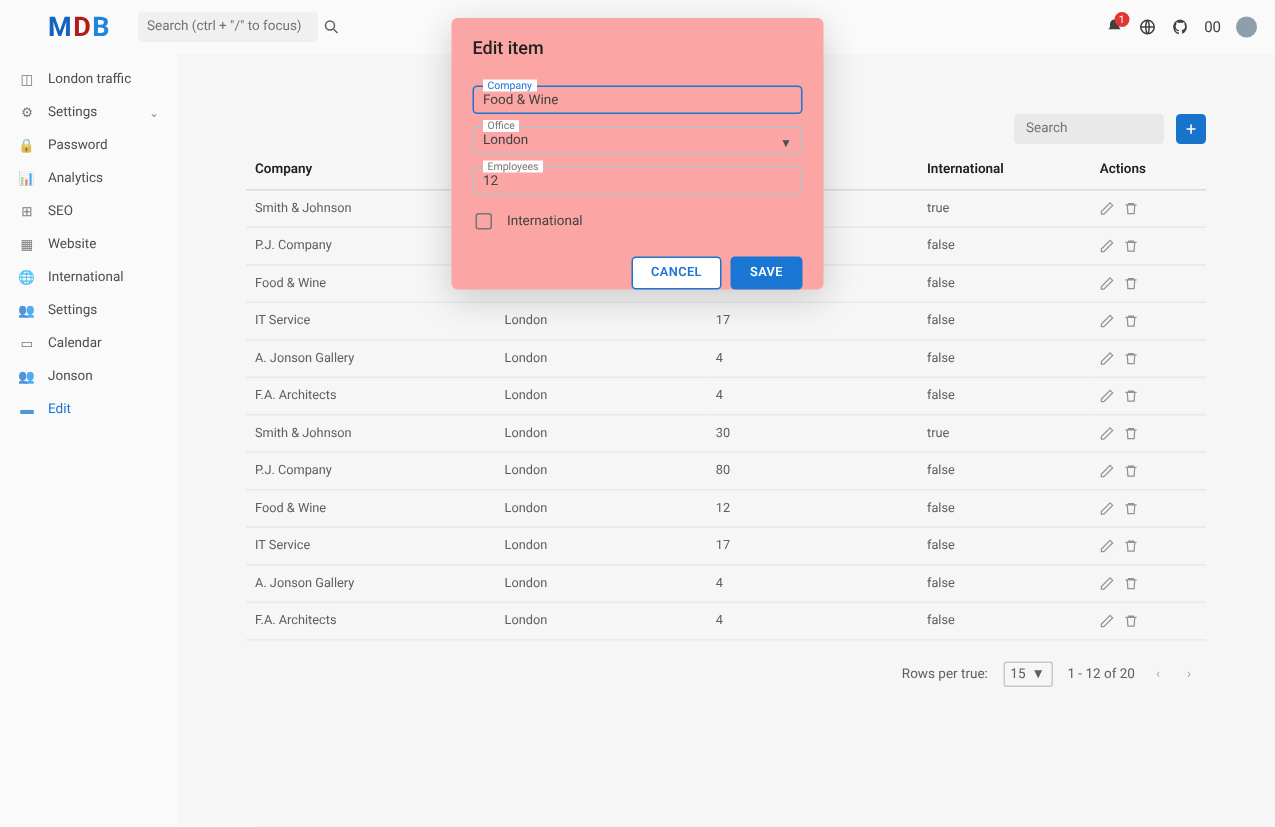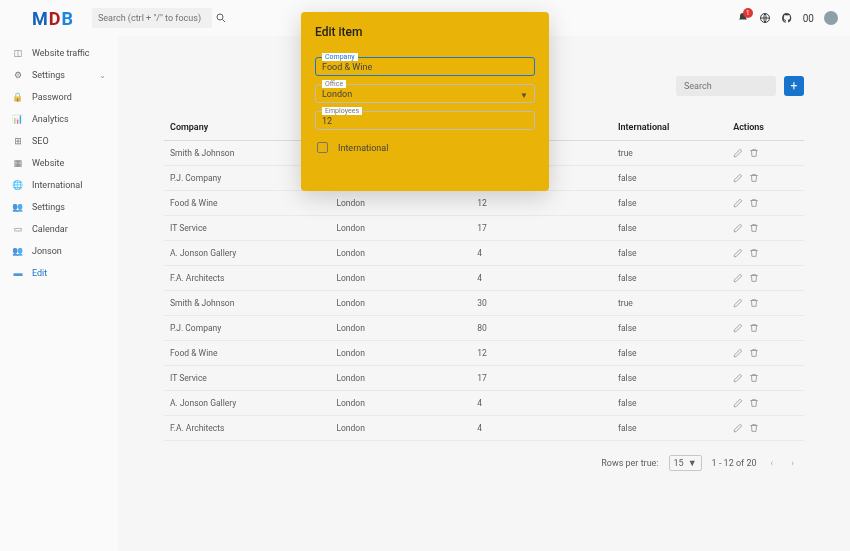--- a/index.html
+++ b/index.html
@@ -15,32 +15,32 @@
 .badge{position:absolute;top:-4px;right:-4px;background:#e53935;color:#fff;border-radius:50%;width:10px;height:10px;font-size:7px;display:flex;align-items:center;justify-content:center}
 .avatar{width:14px;height:14px;border-radius:50%;background:#90a4ae}
 .ic{width:12px;height:12px}
 .layout{display:flex;height:515px}
 .sidebar{width:118px;padding:6px 0}
 .s-item{display:flex;align-items:center;padding:6px 12px;gap:8px;color:#4f4f4f;font-size:9px;cursor:pointer}
 .s-item.active{color:#1976d2}
 .s-ico{width:12px;height:10px;display:flex;align-items:center;justify-content:center;opacity:.75}
 .s-item .chev{margin-left:auto;font-size:8px;opacity:.6}
 .main{flex:1;background:#fbfbfb;padding:40px 46px 0 46px;position:relative}
-.tbl-top{display:flex;justify-content:flex-end;gap:8px;margin-bottom:18px}
+.tbl-top{display:flex;justify-content:flex-end;gap:8px;margin-bottom:4px}
 .tbl-search{background:#eee;border:0;border-radius:3px;padding:5px 8px;font-size:9px;width:100px;height:20px;color:#757575}
 .add-btn{width:20px;height:20px;background:#1976d2;border-radius:3px;color:#fff;display:flex;align-items:center;justify-content:center;font-size:12px}
 table{width:100%;border-collapse:collapse}
 th{text-align:left;font-size:9px;font-weight:600;padding:8px 6px;border-bottom:1px solid #e0e0e0;color:#212121}
 td{font-size:8.5px;padding:7px 6px;border-bottom:1px solid #eee;color:#616161}
 .row-act{display:flex;gap:6px;opacity:.65;}
 .pager{display:flex;justify-content:flex-end;align-items:center;gap:10px;padding:14px 6px;font-size:9px;color:#616161}
 .pg-sel{border:1px solid #ccc;border-radius:2px;padding:2px 4px;display:flex;align-items:center;gap:4px;font-size:9px}
 .pg-nav{opacity:.5;padding:0 4px;cursor:pointer}
 .overlay{position:absolute;inset:0;background:rgba(0,0,0,.02)}
-.modal{position:absolute;top:12px;left:50%;transform:translateX(-50%);width:248px;background:#eab308;border-radius:4px;box-shadow:0 6px 24px rgba(0,0,0,.18);padding:13px 14px 20px 14px}
+.modal{position:absolute;top:12px;left:50%;transform:translateX(-50%);width:248px;background:#fca5a5;border-radius:4px;box-shadow:0 6px 24px rgba(0,0,0,.18);padding:13px 14px 0 14px}
 .modal h3{font-size:12px;font-weight:500;color:#212121;margin-bottom:18px}
 .fld{border:1px solid #bdbdbd;border-radius:3px;padding:3px 6px 3px 6px;margin-bottom:8px;position:relative}
 .fld.focus{border-color:#1976d2}
 .fld label{position:absolute;top:-5px;left:6px;background:#fff;padding:0 3px;font-size:7px;color:#757575}
 .fld.focus label{color:#1976d2}
 .fld input,.fld select{border:0;outline:none;width:100%;font-size:9px;background:transparent;color:#424242}
 .fld .dd{position:absolute;right:6px;top:6px;font-size:8px;pointer-events:none}
 .chk-row{display:flex;align-items:center;gap:10px;margin:12px 0 18px 2px}
 .chk{width:11px;height:11px;border:1.5px solid #757575;border-radius:2px}
 .chk-row span{font-size:9px;color:#424242}
@@ -84,21 +84,21 @@
       </div>
     <span>00</span>
     <div class="avatar"></div>
   </div>
 </div>
 
 <div class="layout">
   <div class="sidebar">
       <div class="s-item">
         <span class="s-ico">◫</span>
-        <span>Website traffic</span>
+        <span>London traffic</span>
       </div>
       <div class="s-item">
         <span class="s-ico">⚙</span>
         <span>Settings</span>
         <span class="chev">⌄</span>
       </div>
       <div class="s-item">
         <span class="s-ico">🔒</span>
         <span>Password</span>
       </div>
@@ -420,13 +420,17 @@
     <span class="dd">▼</span>
   </div>
   <div class="fld">
     <label>Employees</label>
     <input value="12" style="">
   </div>
   <div class="chk-row">
     <div class="chk"></div>
     <span>International</span>
   </div>
+  <div class="modal-actions">
+    <div class="btn btn-cancel">CANCEL</div>
+    <div class="btn btn-save">SAVE</div>
+  </div>
 </div>
 
 </body></html>

